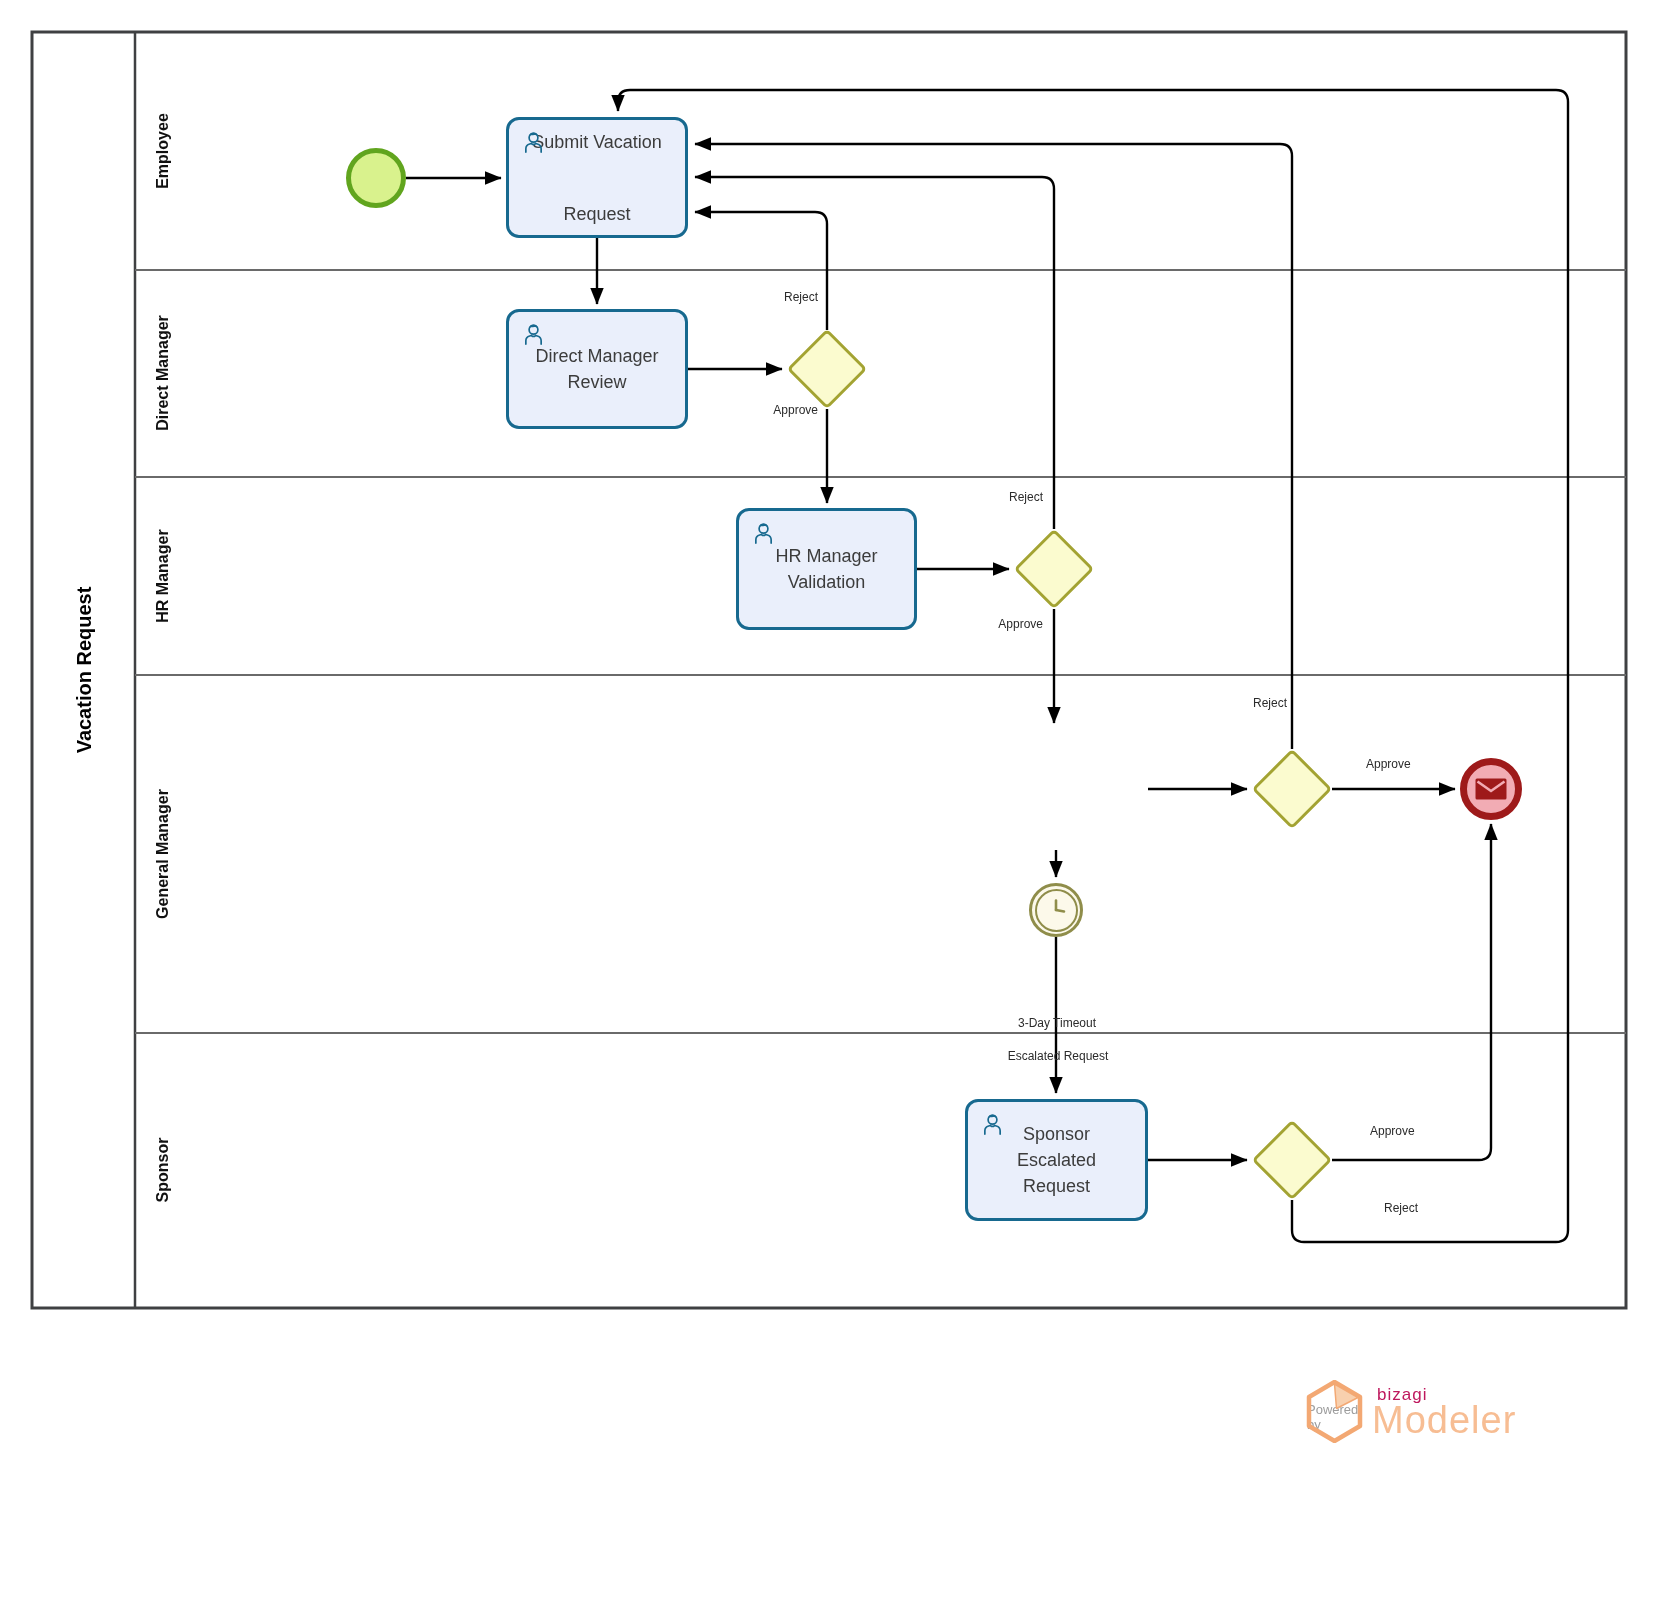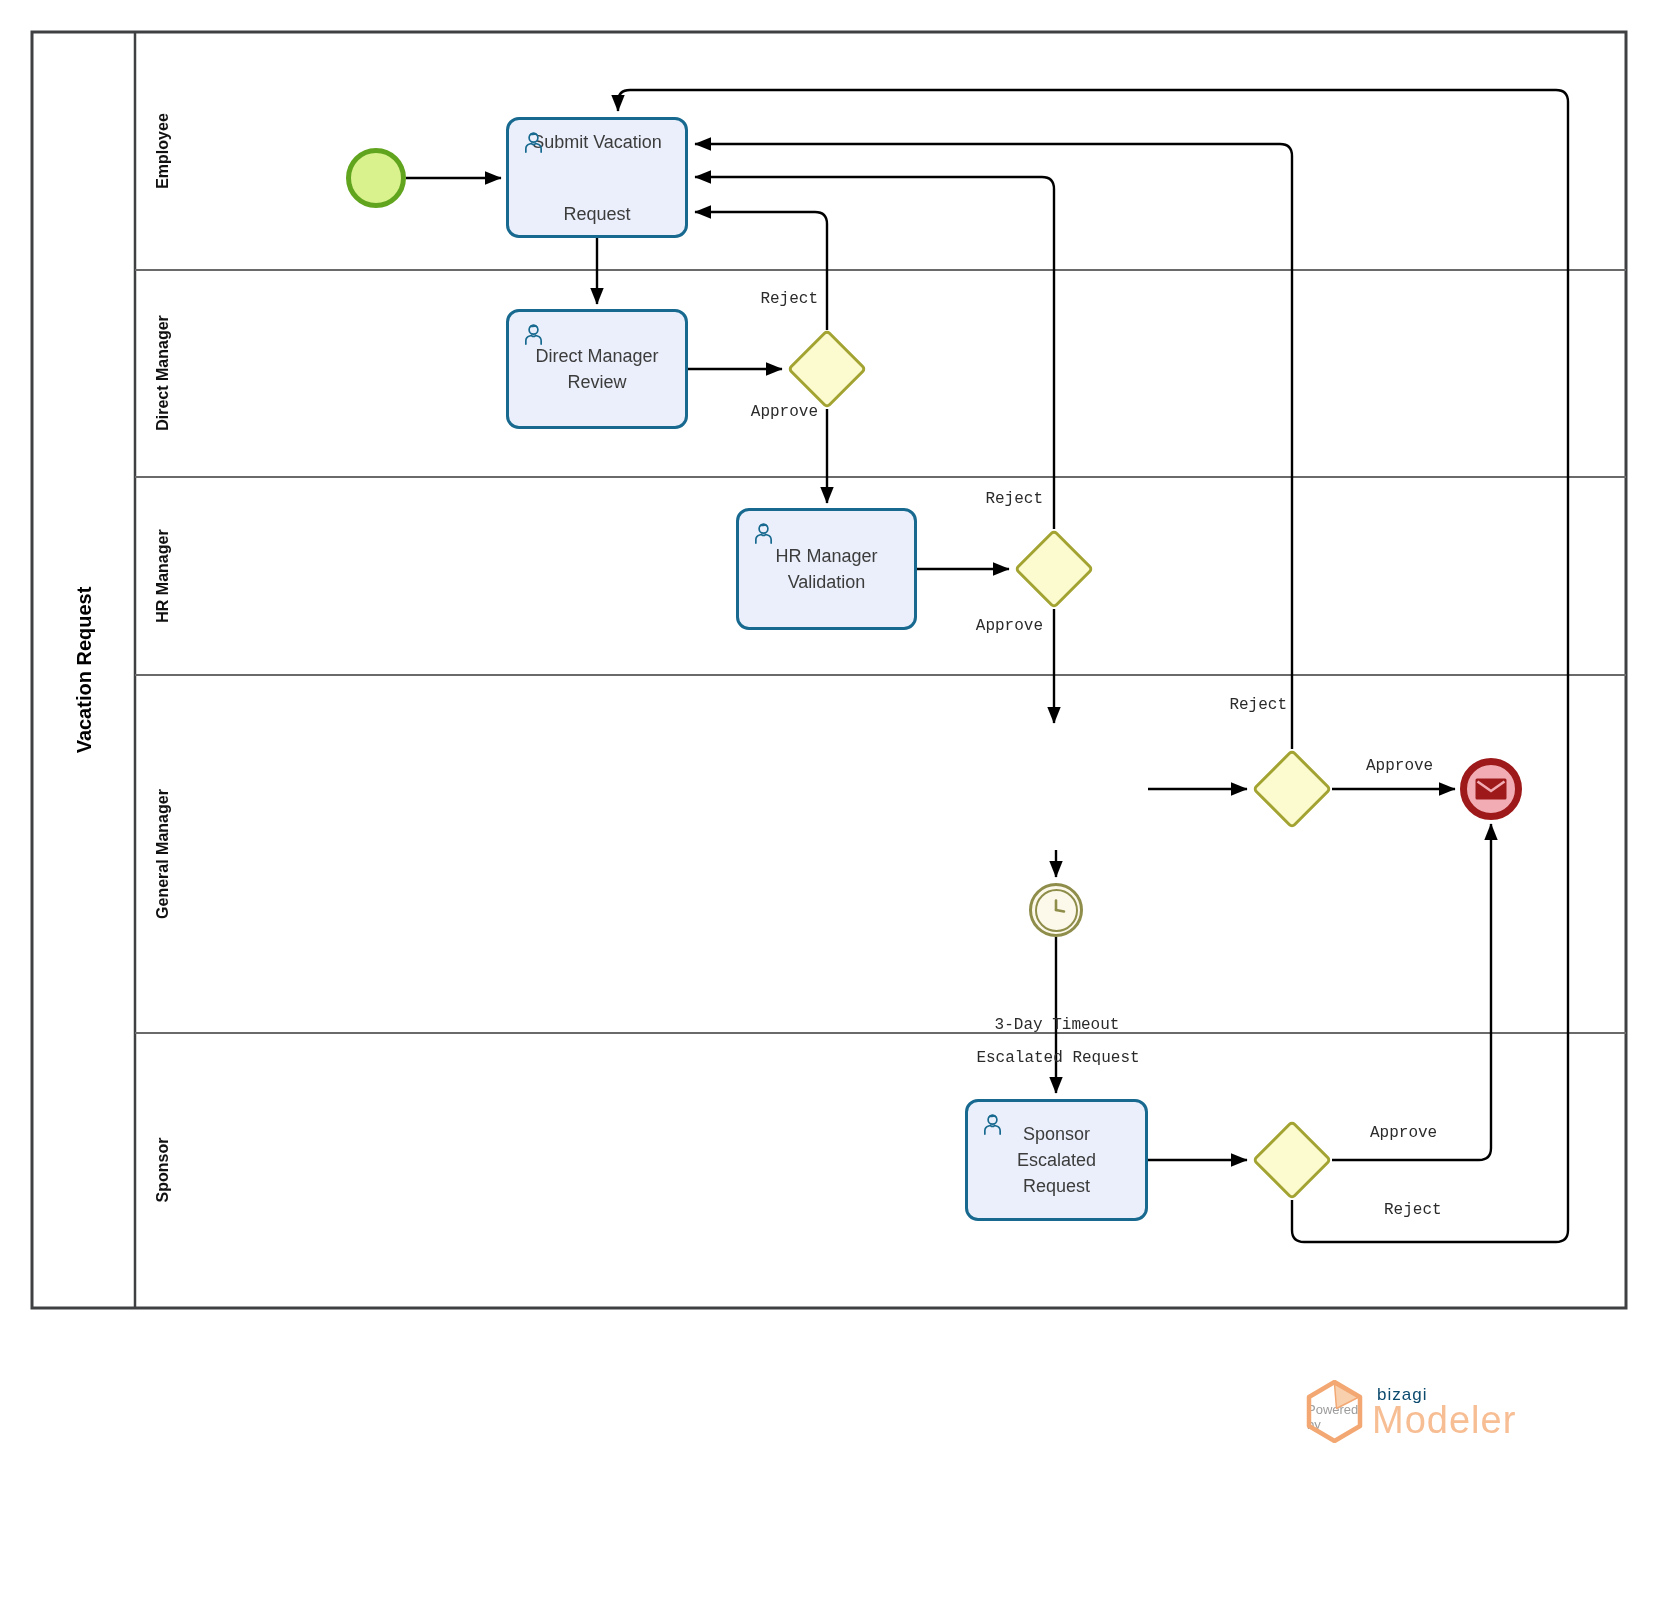--- a/index.html
+++ b/index.html
@@ -27,28 +27,28 @@
   .ev-start{width:60px;height:60px;border-radius:50%;border:5px solid var(--start-border);
             background:var(--start-fill);transform:translate(-50%,-50%);}
   .ev-end{width:62px;height:62px;border-radius:50%;border:7px solid var(--end-ring);
           background:var(--end-fill);transform:translate(-50%,-50%);
           display:flex;align-items:center;justify-content:center;}
   .timer-outer{width:54px;height:54px;border-radius:50%;border:3px solid var(--timer-ring);
                background:var(--timer-fill);transform:translate(-50%,-50%);
                display:flex;align-items:center;justify-content:center;}
   .timer-inner{width:43px;height:43px;border-radius:50%;border:2.5px solid var(--timer-ring);
                display:flex;align-items:center;justify-content:center;}
-  .edge-label{position:absolute;z-index:2;font-size:16px;color:var(--label-ink);white-space:nowrap;font-family:Liberation Mono, monospace;}
+  .edge-label{position:absolute;z-index:2;font-size:12px;color:var(--label-ink);white-space:nowrap;}
   .lane-label{position:absolute;z-index:2;font-weight:bold;font-size:16px;color:#111;
               white-space:nowrap;transform:translate(-50%,-50%) rotate(-90deg);}
   .pool-title{position:absolute;z-index:2;font-weight:bold;font-size:20px;color:#000;
               white-space:nowrap;transform:translate(-50%,-50%) rotate(-90deg);}
   .logo{position:absolute;z-index:2;}
   .powered{position:absolute;left:1307px;top:1354px;font-size:13px;color:#9C9C9C;margin-top:48px;}
-  .brand{position:absolute;left:1377px;top:1385px;font-size:17px;color:#0c4a6e;letter-spacing:1px;}
+  .brand{position:absolute;left:1377px;top:1385px;font-size:17px;color:#be185d;letter-spacing:1px;}
   .product{position:absolute;left:1372px;top:1399px;font-size:38px;color:var(--logo-text);letter-spacing:1px;text-align:right;}
 </style>
 </head>
 <body>
 
 <div class="stage">
 
   <svg class="wires" width="1658" height="1600" viewBox="0 0 1658 1600">
     <defs>
       <marker id="arr" markerWidth="18" markerHeight="15" viewBox="0 0 18 15" refX="16.5" refY="7.5" orient="auto" markerUnits="userSpaceOnUse">

